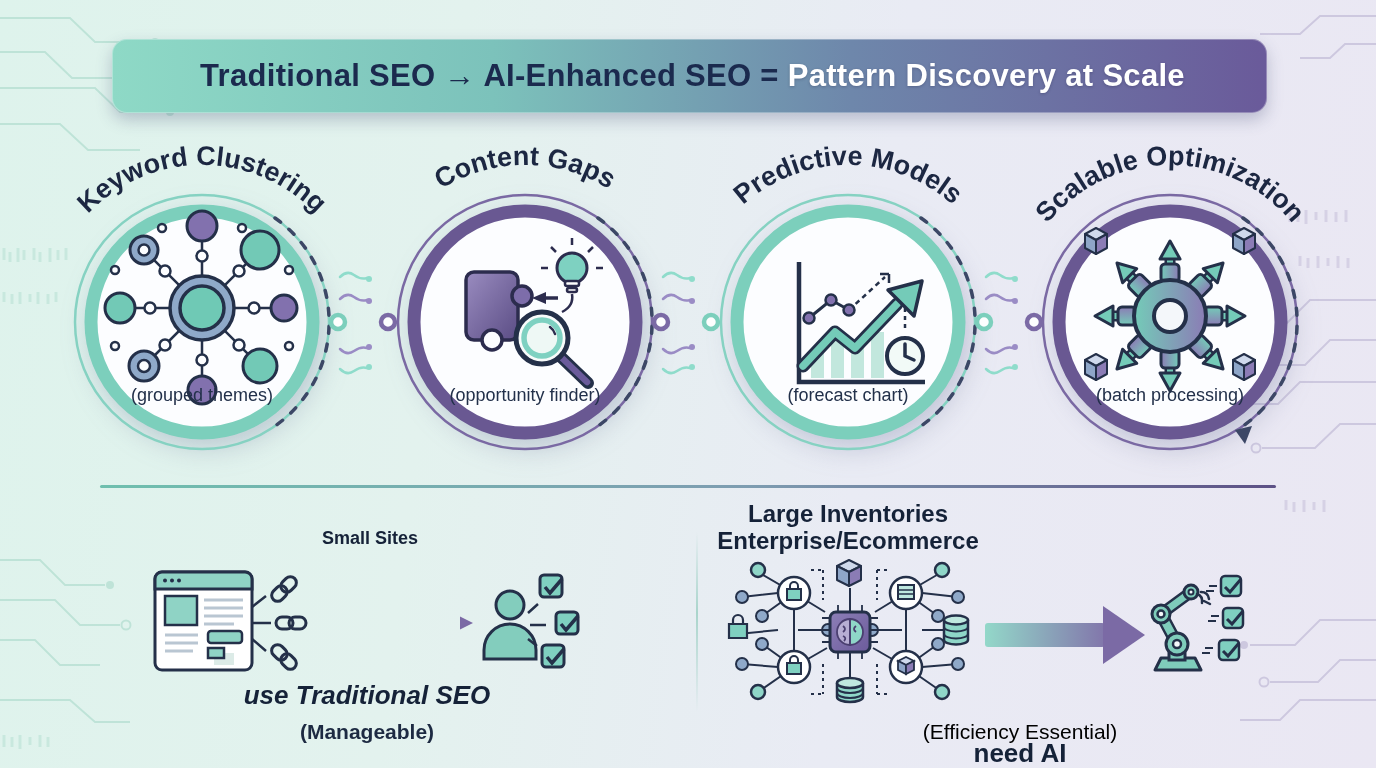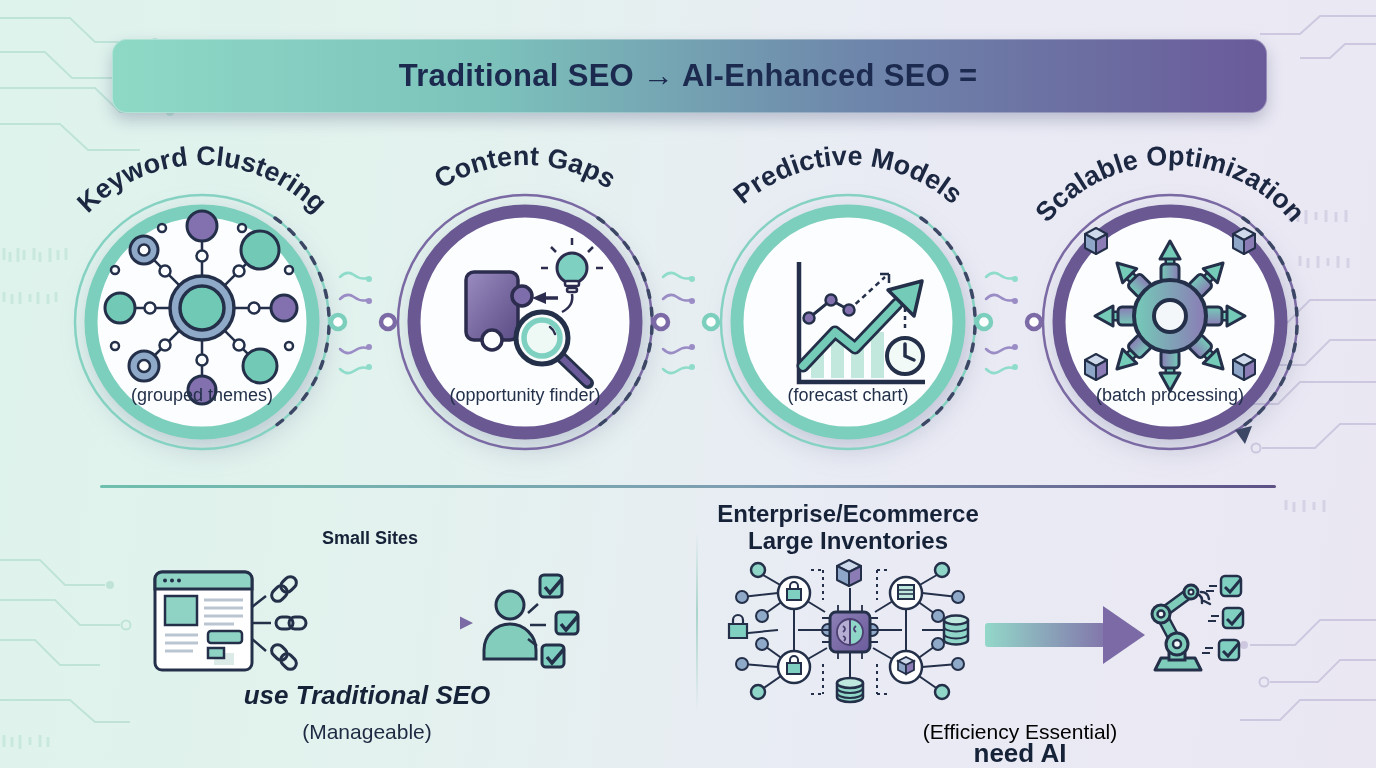--- a/index.html
+++ b/index.html
@@ -29,21 +29,21 @@
   
   .hdivider{left:100px;top:485px;width:1176px;height:3px;border-radius:2px;
     background:linear-gradient(90deg,#6fbfae,#7e9db1 55%,#5d5186);}
   .vdivider{left:696px;top:532px;width:2px;height:180px;
     background:linear-gradient(180deg,rgba(143,202,187,0),#8fcabb 45%,rgba(143,202,187,0));opacity:.7;}
   
   .h-bold{font-weight:bold;color:#152238;text-align:center;}
   .small-sites{left:250px;top:528px;width:240px;font-size:18px;}
   .ent-title{left:708px;top:500px;width:280px;font-size:24px;line-height:27px;}
   .concl-left{left:217px;top:680px;width:300px;font-size:26px;font-style:italic;}
-  .note-left{left:237px;top:720px;width:260px;font-size:21px;font-weight:normal;color:#1d2a42;}
+  .note-left{left:237px;top:720px;width:260px;font-size:21px;font-weight:bold;color:#1d2a42;}
   .concl-right{left:895px;top:690px;width:250px;font-size:26px;margin-top:48px;}
   .note-right{left:895px;top:720px;width:250px;font-size:21px;font-weight:normal;color:#000000;}
 </style>
 </head>
 <body>
 
 <svg class="abs" style="left:0;top:0" width="1376" height="768" viewBox="0 0 1376 768">
   <g stroke="#b7e0d3" stroke-width="2" fill="none" opacity=".8">
     <path d="M0 18 H70 L95 42 H150"></path>
       <circle cx="155" cy="42" r="4" fill="#b7e0d3" stroke="none"></circle>
@@ -81,21 +81,21 @@
     <path d="M1376 700 H1300 L1280 720 H1240"></path>
   </g>
   <g stroke="#c9c3dc" stroke-width="3" opacity=".6">
     <path d="M1290 210 v12 M1298 212 v10 M1306 210 v14 M1316 212 v8 M1326 210 v12 M1336 212 v10 M1346 210 v12"></path>
     <path d="M1300 256 v10 M1308 258 v10 M1318 256 v12 M1328 258 v8 M1338 256 v12 M1348 258 v10"></path>
     <path d="M1286 500 v10 M1294 502 v10 M1304 500 v12 M1314 502 v8 M1324 500 v12"></path>
   </g>
 </svg>
 
 <div class="abs banner">
-  <span class="dark">Traditional SEO → AI-Enhanced SEO = </span>
+  <span class="dark">Traditional SEO → AI-Enhanced SEO = </span><span class="light">Pattern Discovery at Scale</span>
 </div>
 
 <svg class="abs stage" style="left:37px" viewBox="0 0 330 345">
   <defs>
       <path id="arc0" d="M29 93.5 A157 157 0 0 1 301 93.5"></path>
     </defs>
   <g class="discshadow">
     <circle cx="165" cy="172" r="127" fill="none" stroke="#86d2c2" stroke-width="2.5"></circle>
     <circle cx="165" cy="172" r="111" fill="#fcfdff" stroke="#7ccfbc" stroke-width="13"></circle>
   </g>
@@ -425,22 +425,22 @@
       <rect x="404" y="82" width="22" height="22" rx="4" fill="#7fd0c0" stroke-width="3"></rect>
       <path d="M409 94 l5 6 l12 -14" stroke-width="3.5"></path>
     </g>
   </g>
 </svg>
 
 <div class="abs h-bold concl-left">use Traditional SEO</div>
 <div class="abs h-bold note-left">(Manageable)</div>
 
 <div class="abs h-bold ent-title">
+  <div>Large Inventories</div>
   <div>Enterprise/Ecommerce</div>
-  <div>Large Inventories</div>
 </div>
 
 <svg class="abs" style="left:715px;top:556px" width="270" height="152" viewBox="0 0 270 152">
   <defs>
       <linearGradient id="chipGrad" x1="0" y1="0" x2="1" y2="1">
         <stop offset="0" stop-color="#8d7fb7"></stop>
         <stop offset="1" stop-color="#6b5b9b"></stop>
       </linearGradient>
     </defs>
   <g stroke="#243049" stroke-width="2" fill="none">

